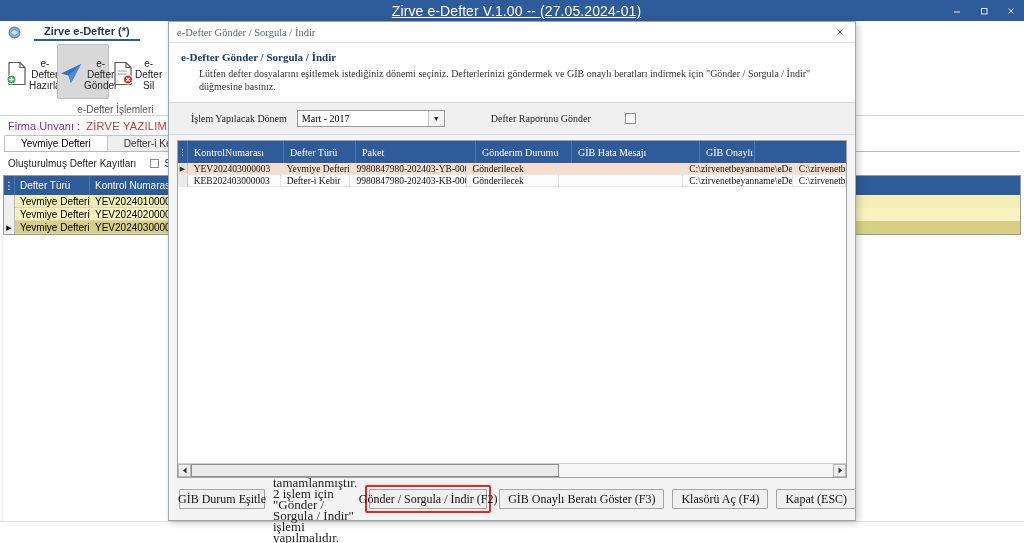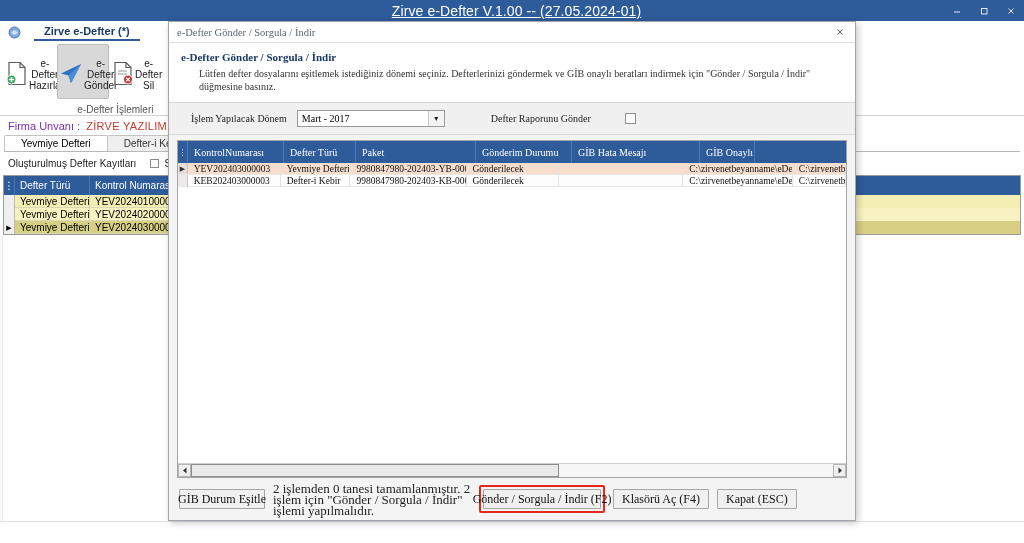--- a/index.html
+++ b/index.html
@@ -516,19 +516,20 @@
         </div>
       </div>
     </div>
 
     <div class="dlg-footer">
       <div class="btn" style="width:86px">GİB Durum Eşitle</div>
       <div class="footer-note">2 işlemden 0 tanesi tamamlanmıştır. 2 işlem için "Gönder / Sorgula / İndir" işlemi yapılmalıdır.</div>
       <div class="btn-highlight-wrap">
         <div class="btn" style="width:118px">Gönder / Sorgula / İndir (F2)</div>
       </div>
+      <div class="btn">GİB Onaylı Beratı Göster (F3)</div>
       <div class="btn">Klasörü Aç (F4)</div>
       <div class="btn">Kapat (ESC)</div>
     </div>
 
   </div>
 
 </div>
 
 </body></html>

